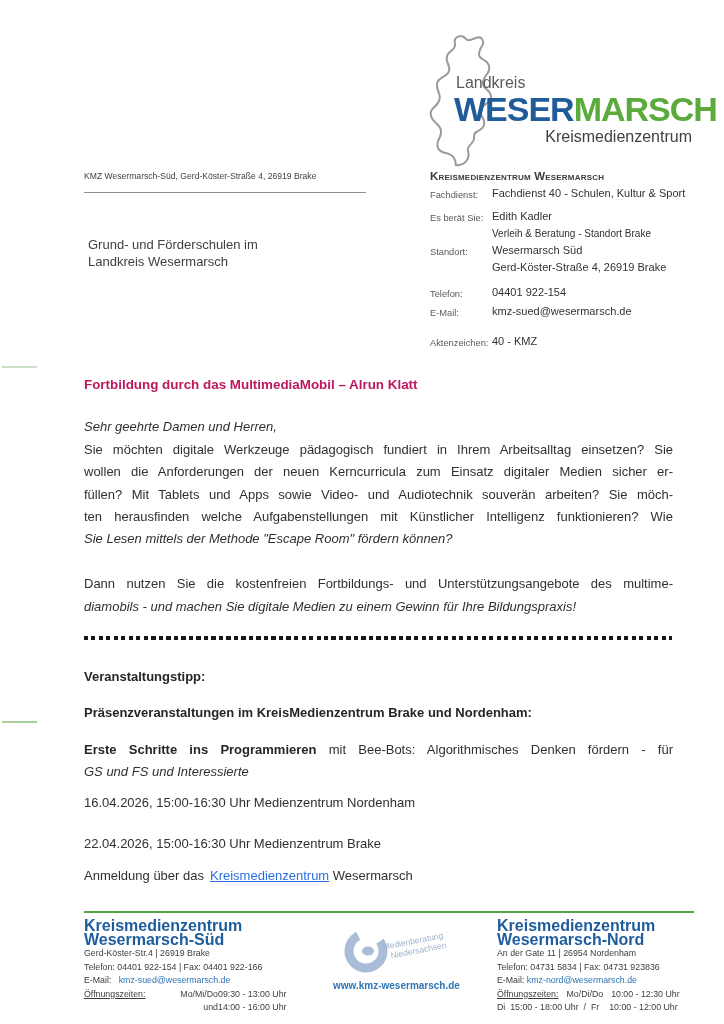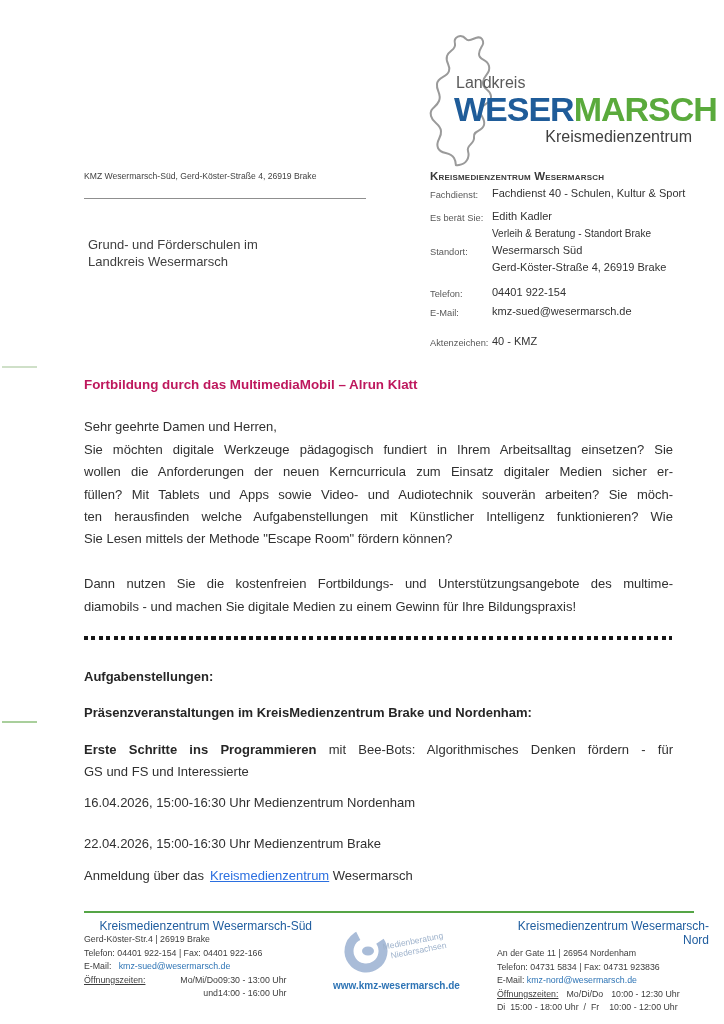--- a/index.html
+++ b/index.html
@@ -11,55 +11,55 @@
   
   .logo { position:absolute; left:420px; top:30px; width:280px; height:140px; }
   .logo-map { position:absolute; left:6px; top:2px; }
   .logo-landkreis { position:absolute; left:36px; top:44px; font-size:16px; color:#5a5a5a; }
   .logo-word { position:absolute; left:34px; top:60px; font-size:34px; font-weight:700; letter-spacing:-1px; white-space:nowrap; }
   .logo-weser  { color:#1f5c99; }
   .logo-marsch { color:#5aaa3c; }
   .logo-sub { position:absolute; right:8px; top:98px; font-size:16px; color:#404040; }
   
   .sender { position:absolute; left:84px; top:171px; width:282px; font-size:8.6px; color:#3f3f3f;
-            border-bottom:1px solid #8f8f8f; padding-bottom:17px; white-space:nowrap; }
+            border-bottom:1px solid #8f8f8f; padding-bottom:11px; white-space:nowrap; }
   .recipient { position:absolute; left:88px; top:236px; font-size:13px; color:#404040; line-height:17px; }
   
   .info { position:absolute; left:430px; top:170px; width:275px; font-size:11px; color:#333; }
   .info-title { font-variant:small-caps; font-weight:600; font-size:11.5px; color:#3a3a3a; letter-spacing:.2px; margin-bottom:3px; }
   .irow { display:flex; line-height:17px; }
   .ilabel { width:62px; flex:0 0 62px; font-size:9.3px; color:#595959; padding-top:2px; }
   .ival { font-size:11px; color:#323232; }
   .ival .sub { font-size:10px; display:block; }
   .mt4 { margin-top:4px; } .mt8 { margin-top:8px; } .mt11 { margin-top:11px; }
   
   .fold { position:absolute; left:2px; width:35px; height:2px; }
   .fold1 { top:366px; background:#cfe0c8; }
   .fold2 { top:721px; background:#a9cf9c; }
   
   .main { position:absolute; left:84px; top:374px; width:589px; font-size:13px; line-height:22.4px; color:#303030; }
   .main h1 { font-size:13.4px; font-weight:700; line-height:22.4px; margin:0 0 20px 0; color:#be185d; }
-  .line  { white-space:nowrap; }
+  .line  { white-space:nowrap;font-style:italic; }
   .jline { white-space:nowrap; text-align:justify; text-align-last:justify; }
   .spacer { height:22.4px; }
   .dotted { height:4px; margin-top:18px; width:588px;
             background:repeating-linear-gradient(to right,#161616 0 4px,transparent 4px 7.5px); }
   .bold { font-weight:700; color:#262626; }
   .tip-head { margin-top:26px; font-weight:700; color:#262626; }
   .events-head { margin-top:14px; font-weight:700; color:#262626; }
   .course { margin-top:14px; }
   .date-line { margin-top:8px; }
   .signup { margin-top:10px; }
   .body-link { color:#2b6fe0; text-decoration:underline; margin-left:6px; cursor:pointer; }
   
   .footer-rule { position:absolute; left:84px; top:911px; width:610px; height:2px; background:#55a546; }
   .fcol { position:absolute; top:919px; font-size:8.8px; line-height:13.6px; color:#3c3c3c; }
   .fcol-south { left:84px; width:228px; }
   .fcol-north { left:497px; width:212px; }
-  .ftitle { font-size:12px; font-weight:400; color:#1e5c9e; line-height:14px;text-align:right; }
+  .ftitle { font-size:16px; font-weight:700; color:#1e5c9e; line-height:14px; }
   .femail { color:#2e74b5; cursor:pointer; }
   .fu { text-decoration:underline; }
   .hrow { display:flex; }
   .hlabel { flex:0 0 82px; } .hdays { flex:0 0 52px;text-align:right; } 
   .fcenter { position:absolute; left:330px; top:925px; width:150px; }
   .badge-rot { position:absolute; left:52px; top:18px; transform:rotate(-11deg); transform-origin:left top;
                font-size:8.5px; line-height:9.5px; color:#9fb3cc; white-space:nowrap; }
   .website { position:absolute; left:3px; top:55px; font-size:10px; font-weight:700; color:#2e74b5; cursor:pointer; white-space:nowrap; }
 </style>
 </head>
@@ -124,21 +124,21 @@
     <div class="line">Sehr geehrte Damen und Herren,</div>
     <div class="jline">Sie möchten digitale Werkzeuge pädagogisch fundiert in Ihrem Arbeitsalltag einsetzen? Sie</div>
     <div class="jline">wollen die Anforderungen der neuen Kerncurricula zum Einsatz digitaler Medien sicher er-</div>
     <div class="jline">füllen? Mit Tablets und Apps sowie Video- und Audiotechnik souverän arbeiten? Sie möch-</div>
     <div class="jline">ten herausfinden welche Aufgabenstellungen mit Künstlicher Intelligenz funktionieren? Wie</div>
     <div class="line">Sie Lesen mittels der Methode "Escape Room" fördern können?</div>
     <div class="spacer"></div>
     <div class="jline">Dann nutzen Sie die kostenfreien Fortbildungs- und Unterstützungsangebote des multime-</div>
     <div class="line">diamobils - und machen Sie digitale Medien zu einem Gewinn für Ihre Bildungspraxis!</div>
     <div class="dotted"></div>
-    <div class="tip-head">Aufgabenstellungen:</div>
+    <div class="tip-head">Veranstaltungstipp:</div>
     <div class="events-head">Präsenzveranstaltungen im KreisMedienzentrum Brake und Nordenham:</div>
     <div class="course">
       <div class="jline"><span class="bold">Erste Schritte ins Programmieren</span><span> mit Bee-Bots: Algorithmisches Denken fördern - für</span></div>
       <div class="line">GS und FS und Interessierte</div>
     </div>
     <div class="date-line">16.04.2026, 15:00-16:30 Uhr Medienzentrum Nordenham</div>
     <div class="date-line" style="margin-top:19px">22.04.2026, 15:00-16:30 Uhr Medienzentrum Brake</div>
     <div class="signup"><span>Anmeldung über das</span><span class="body-link">Kreismedienzentrum</span><span> Wesermarsch</span></div>
   </div>
 

